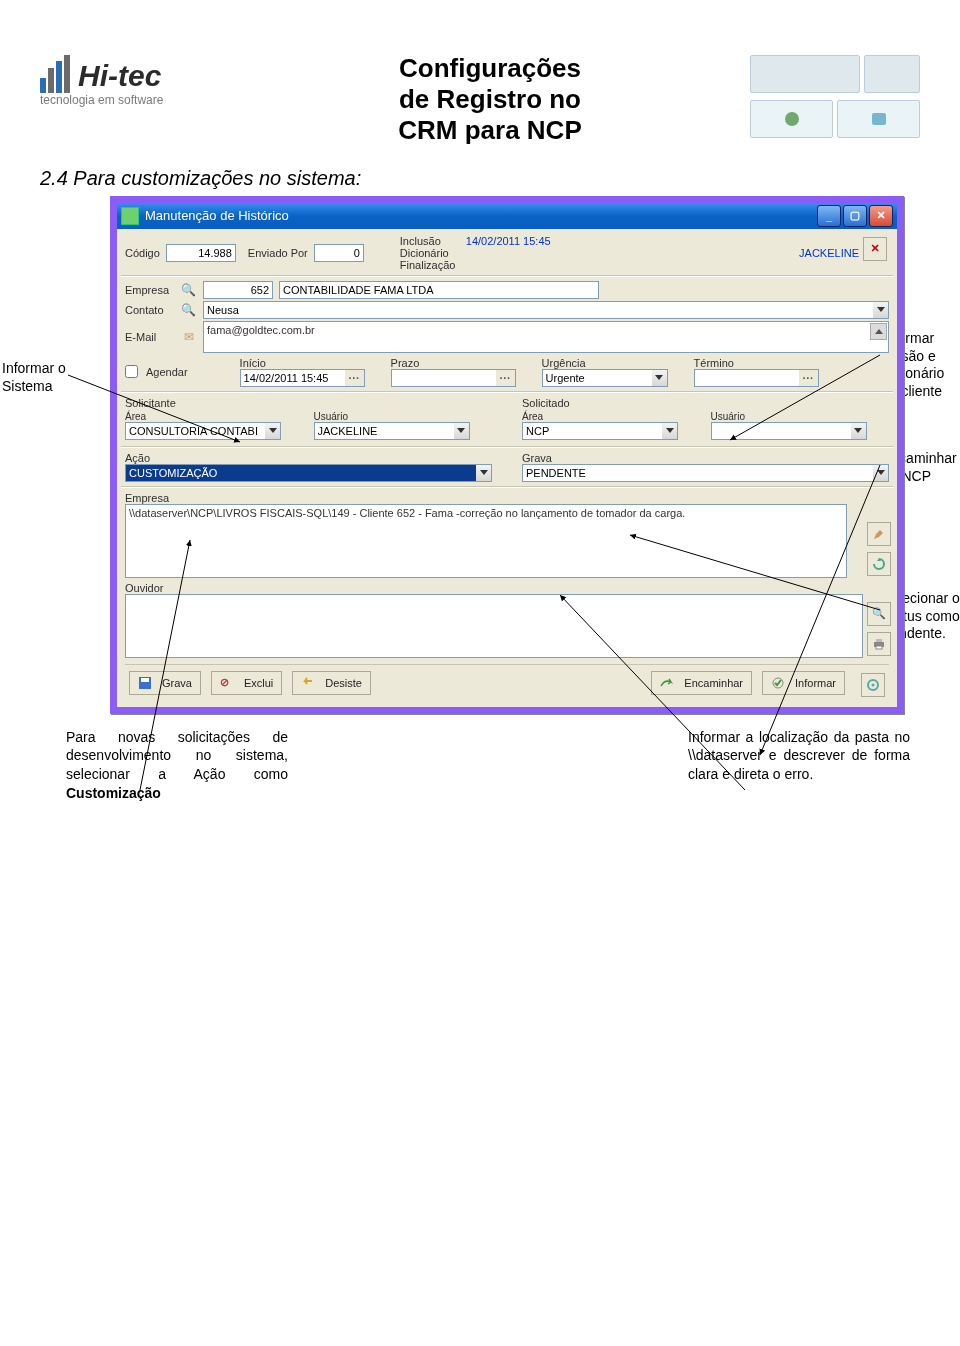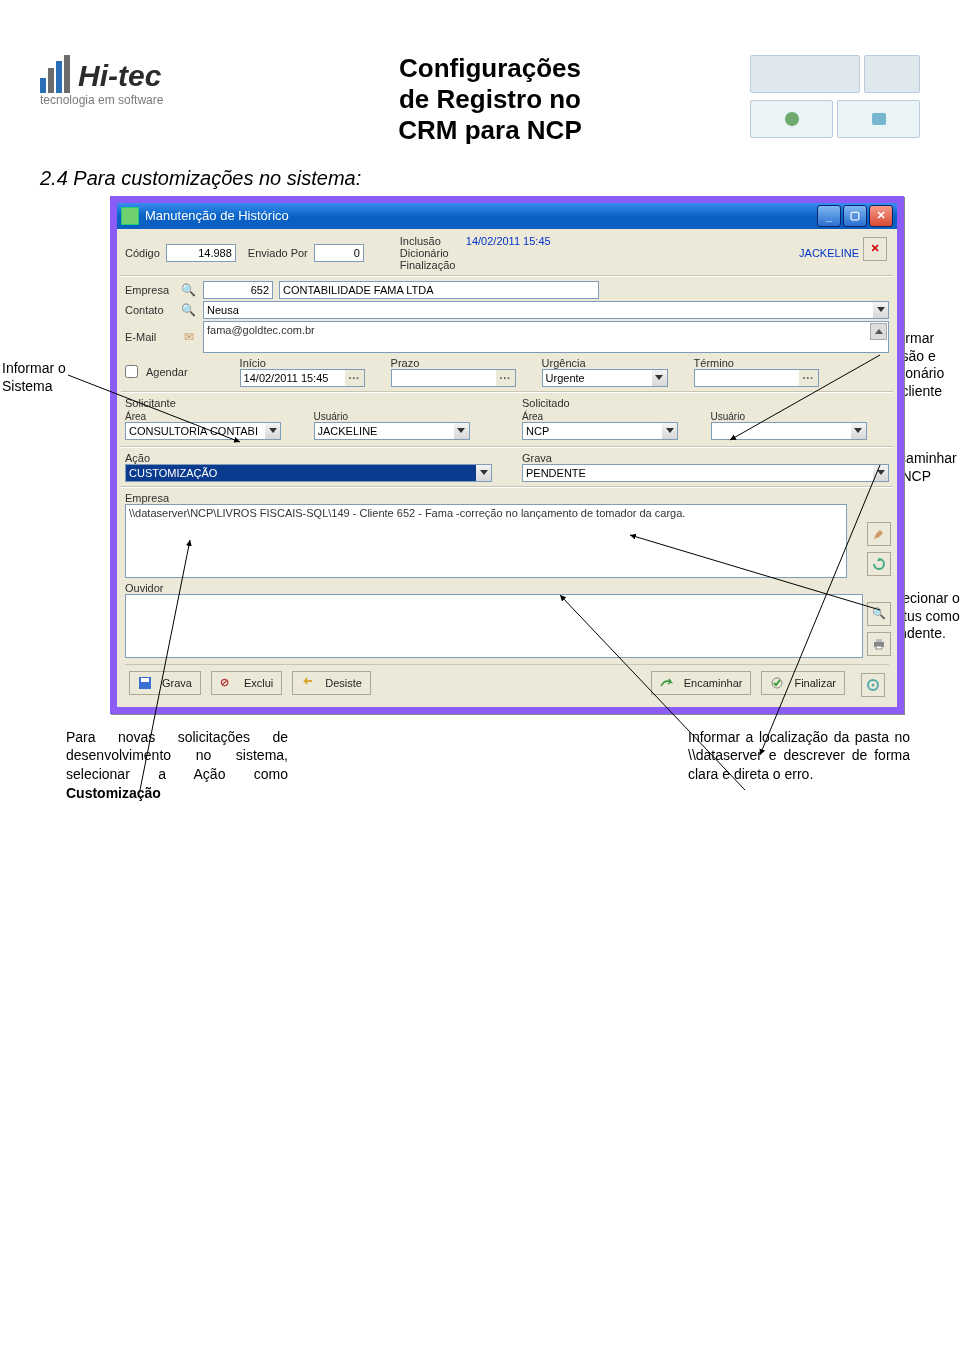--- a/index.html
+++ b/index.html
@@ -419,21 +419,21 @@
             <span class="btn-ico"><svg width="14" height="14">
                   <path d="M1 10 Q5 3 11 6 L9 3 M11 6 L8 8" stroke="#3a9a3a" stroke-width="1.5" fill="none"></path>
                 </svg></span>
             <span>Encaminhar</span>
           </div>
           <div class="btn">
             <span class="btn-ico"><svg width="14" height="14">
                   <circle cx="7" cy="7" r="5" fill="none" stroke="#888"></circle>
                   <path d="M4 7 L6 9 L10 4" stroke="#3a9a3a" stroke-width="2" fill="none"></path>
                 </svg></span>
-            <span>Finalizar</span>
+            <span>Informar</span>
           </div>
           <div class="side-btn" style="margin-left:6px;">
               <svg width="12" height="12">
                 <circle cx="6" cy="6" r="5" fill="none" stroke="#5aa" stroke-width="2"></circle>
                 <circle cx="6" cy="6" r="1.5" fill="#5aa"></circle>
               </svg>
             </div>
         </div>
       </div>
     </div>

